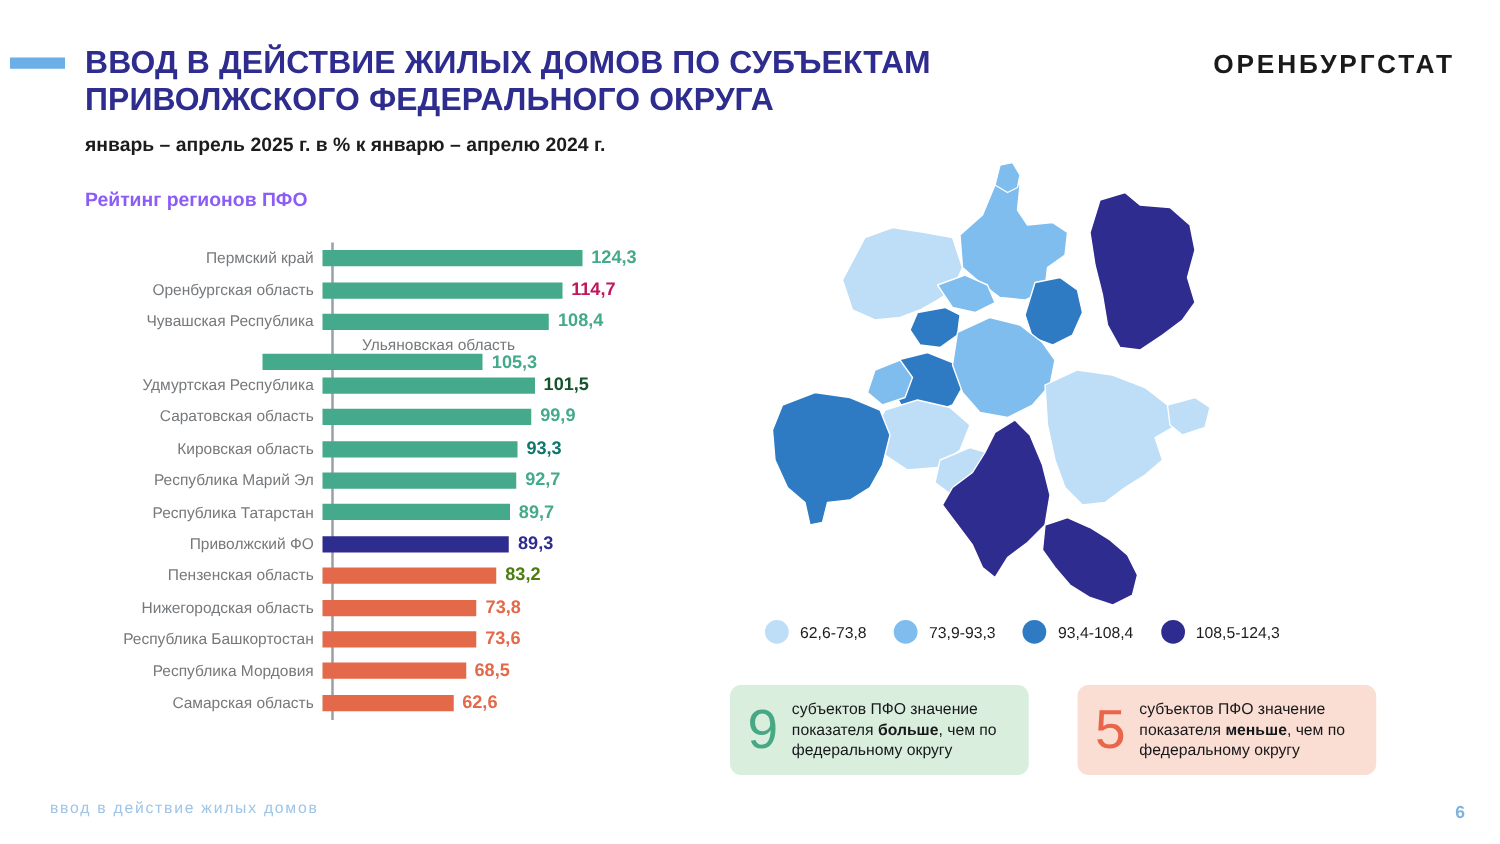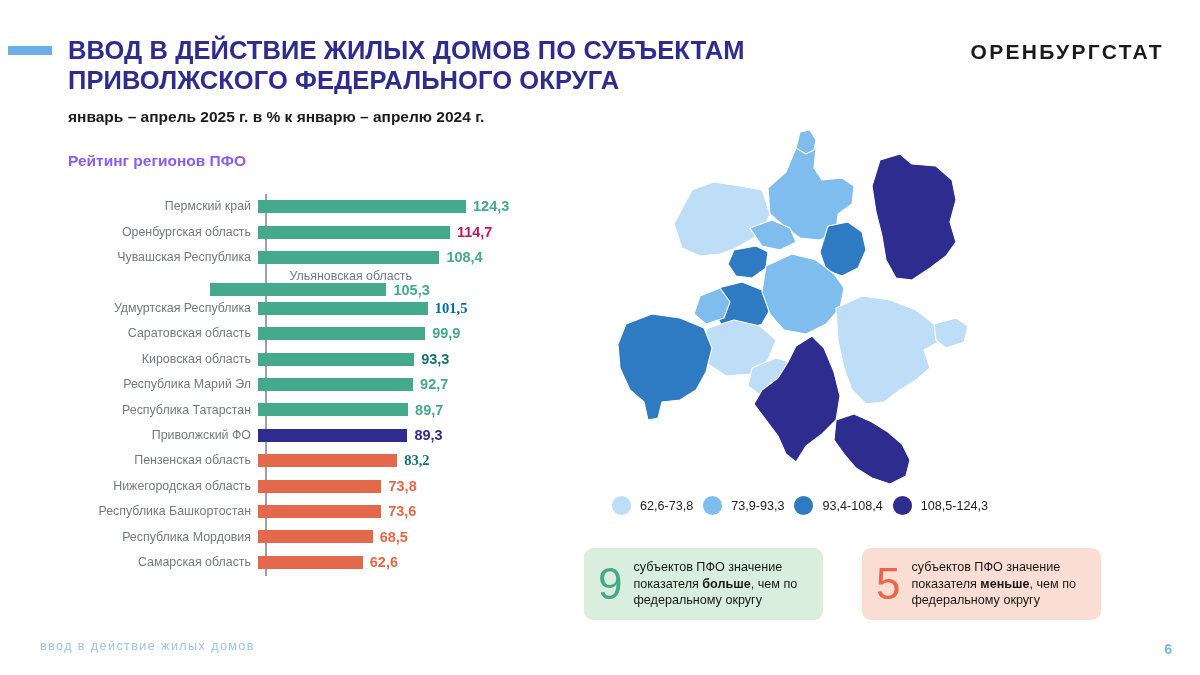--- a/index.html
+++ b/index.html
@@ -144,21 +144,21 @@
   #map-svg path { stroke: #ffffff; stroke-width: 1.1; stroke-linejoin: round; }
 
   
   #map-legend {
     position: absolute;
     left: 612px;
     top: 496px;
     width: 520px;
     display: flex;
     align-items: center;
-    gap: 10px;
+    gap: 22px;
   }
 
   .legend-item {
     display: flex;
     align-items: center;
     gap: 9px;
   }
 
   .legend-swatch {
     width: 19px;
@@ -268,21 +268,21 @@
         <div class="bar-label">Ульяновская область</div>
         <div class="bar-wrap">
           <div class="bar" style="width: 176.206px; background: rgb(69, 169, 140);"></div>
           <div class="bar-value" style="color: rgb(69, 169, 140);">105,3</div>
         </div>
       </div>
       <div class="bar-row" style="top: 101.6px;">
         <div class="bar-label">Удмуртская Республика</div>
         <div class="bar-wrap">
           <div class="bar" style="width: 169.847px; background: rgb(69, 169, 140);"></div>
-          <div class="bar-value" style="color: #0369a1; font-family: Liberation Serif, serif;">101,5</div>
+          <div class="bar-value" style="color: #14532d;">101,5</div>
         </div>
       </div>
       <div class="bar-row" style="top: 127px;">
         <div class="bar-label">Саратовская область</div>
         <div class="bar-wrap">
           <div class="bar" style="width: 167.17px; background: rgb(69, 169, 140);"></div>
           <div class="bar-value" style="color: rgb(69, 169, 140);">99,9</div>
         </div>
       </div>
       <div class="bar-row" style="top: 152.4px;">
@@ -310,21 +310,21 @@
         <div class="bar-label">Приволжский ФО</div>
         <div class="bar-wrap">
           <div class="bar" style="width: 149.432px; background: rgb(46, 44, 142);"></div>
           <div class="bar-value" style="color: rgb(46, 44, 142);">89,3</div>
         </div>
       </div>
       <div class="bar-row" style="top: 254px;">
         <div class="bar-label">Пензенская область</div>
         <div class="bar-wrap">
           <div class="bar" style="width: 139.224px; background: rgb(228, 105, 74);"></div>
-          <div class="bar-value" style="color: #0f766e; font-family: Liberation Serif, serif;">83,2</div>
+          <div class="bar-value" style="color: #4d7c0f;">83,2</div>
         </div>
       </div>
       <div class="bar-row" style="top: 279.4px;">
         <div class="bar-label">Нижегородская область</div>
         <div class="bar-wrap">
           <div class="bar" style="width: 123.495px; background: rgb(228, 105, 74);"></div>
           <div class="bar-value" style="color: rgb(228, 105, 74);">73,8</div>
         </div>
       </div>
       <div class="bar-row" style="top: 304.8px;">

